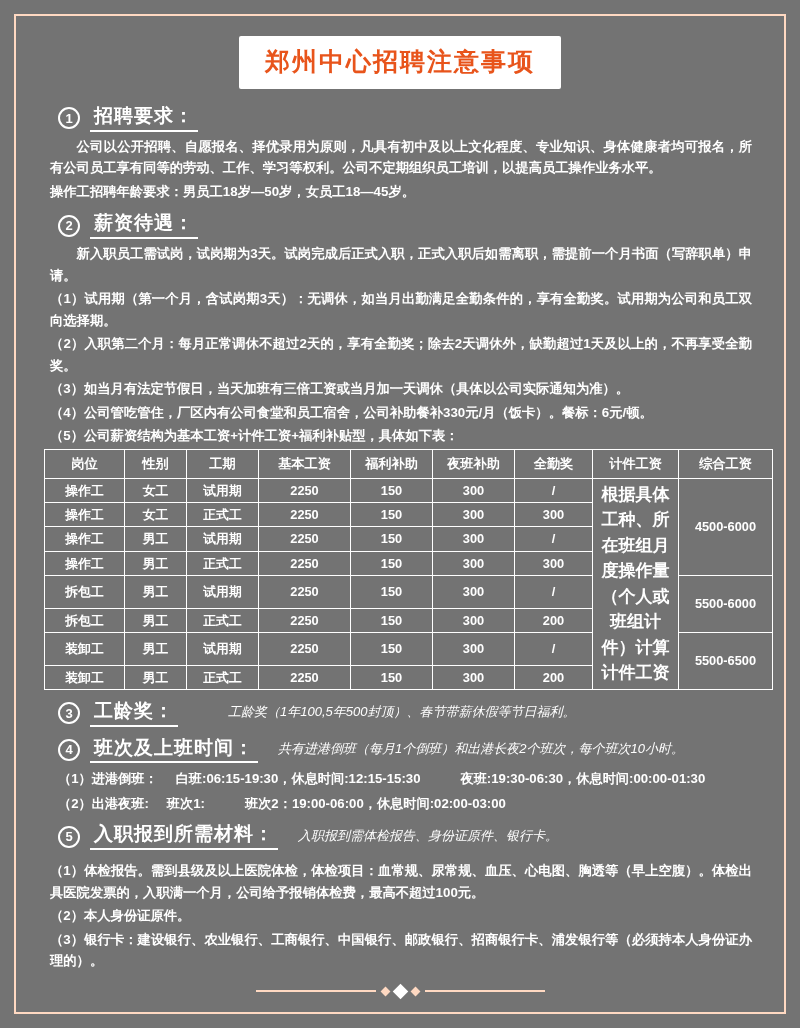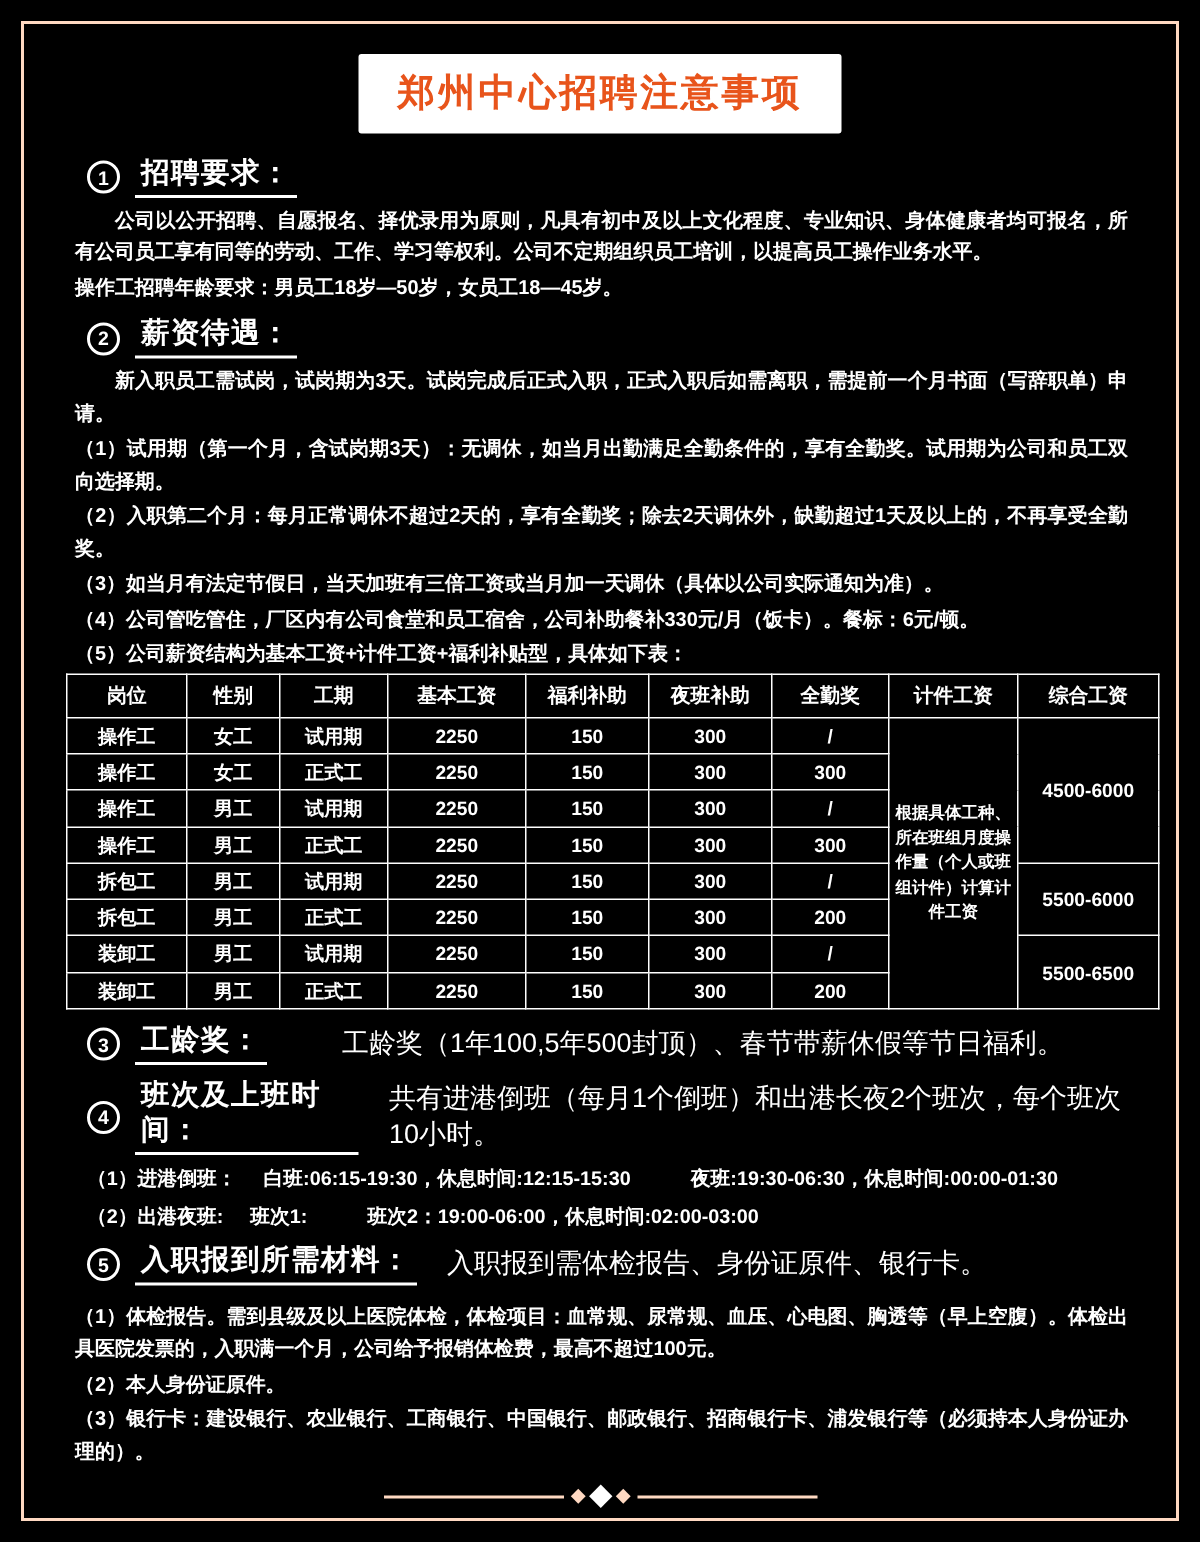--- a/index.html
+++ b/index.html
@@ -9,21 +9,21 @@
     height: 1028px;
     background: #f26a21;
     font-family: "Liberation Sans", "DejaVu Sans", sans-serif;
     color: #ffffff;
     overflow: hidden;
   }
   .poster {
     position: relative;
     width: 800px;
     height: 1028px;
-    background: #000000;
+    background: #737373;
     padding: 14px;
   }
   .frame {
     position: absolute;
     left: 14px; top: 14px; right: 14px; bottom: 14px;
     border: 2px solid #ffd9c2;
     pointer-events: none;
   }
   .content {
     position: relative;
@@ -66,23 +66,24 @@
   }
   .sec-title {
     font-size: 19px;
     font-weight: bold;
     letter-spacing: 1px;
     border-bottom: 2px solid #ffffff;
     padding: 0 4px 2px 4px;
     line-height: 1.2;
   }
   .sec-inline {
-    font-size: 18px;
+    font-size: 13px;
     margin-left: 10px;
     padding-bottom: 2px;
+    font-style: italic;
   }
 
   
   p.body {
     font-size: 13.3px;
     line-height: 1.62;
     margin: 2px 0 2px 0;
     text-align: justify;
   }
   p.indent { text-indent: 2em; }
@@ -98,21 +99,21 @@
   }
   table.wage th, table.wage td {
     border: 1px solid #ffffff;
     text-align: center;
     padding: 3px 2px;
     font-weight: bold;
     line-height: 1.35;
     color: #ffffff;
   }
   table.wage th { font-size: 13.2px; padding: 5px 2px; }
-  table.wage td.note { font-size: 11px; line-height: 1.5; }
+  table.wage td.note { font-size: 17px; line-height: 1.5; }
 
   
   .shift-line {
     font-size: 13.2px;
     margin: 7px 0 7px 8px;
     display: flex;
     align-items: center;
   }
   .shift-label { flex: 0 0 auto; }
   .shift-a { margin-left: 18px; text-align: center; }

